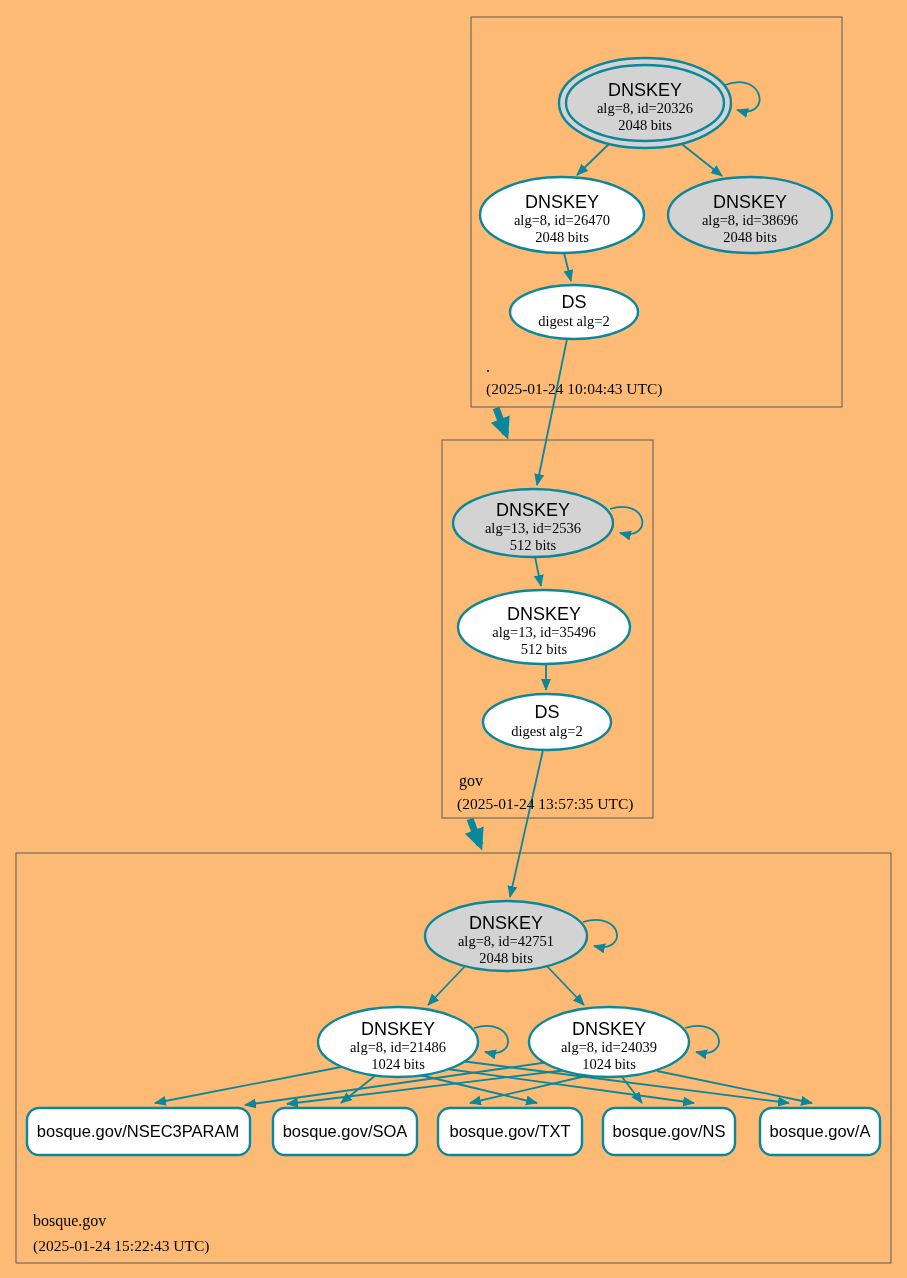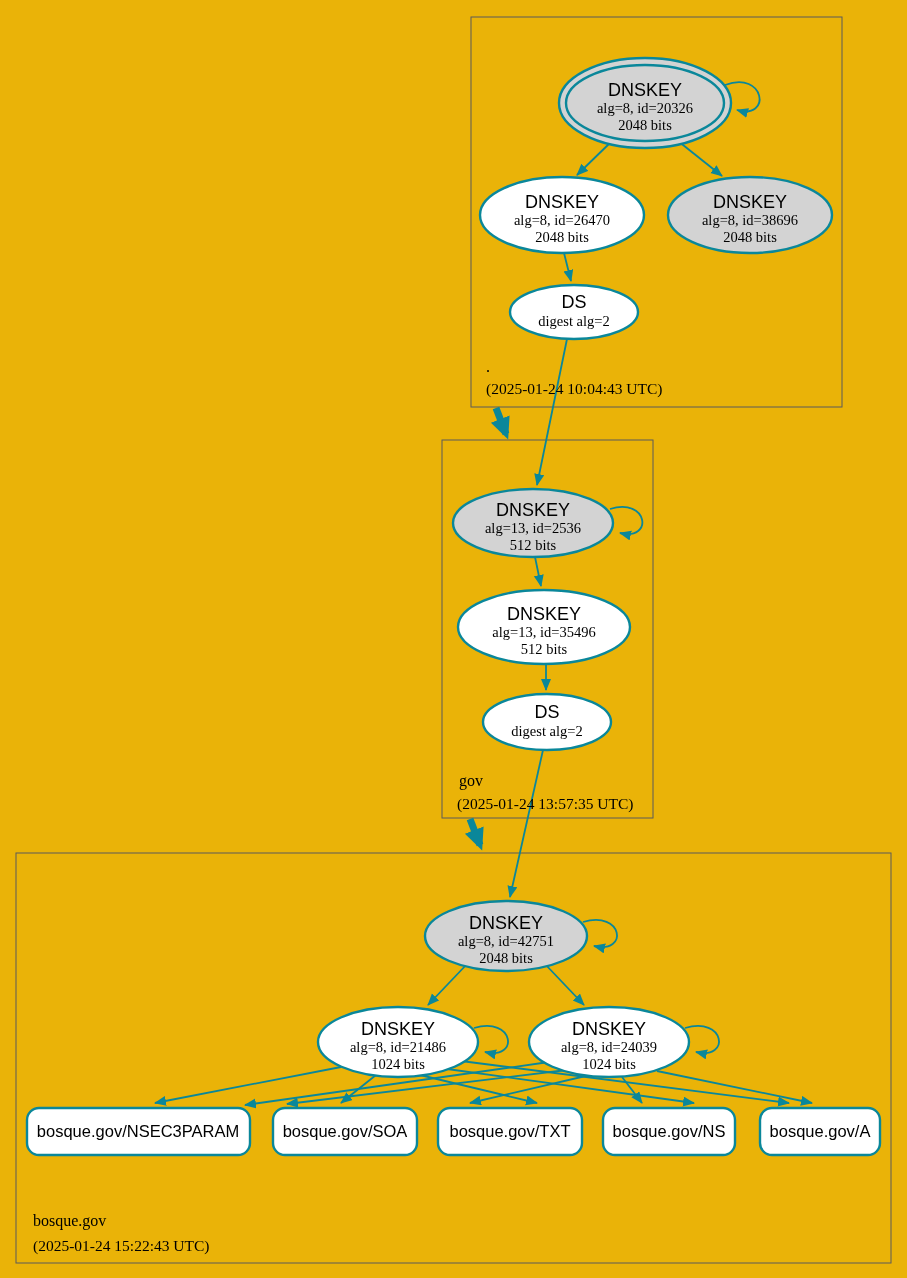--- a/index.html
+++ b/index.html
@@ -1,16 +1,16 @@
 <!DOCTYPE html>
 <html><head>
 <meta charset="utf-8">
 <style>
   html,body{margin:0;padding:0;background:#ffffff;}
-  .canvas{position:relative;width:907px;height:1278px;background:#eab308;overflow:hidden;}
+  .canvas{position:relative;width:907px;height:1278px;background:#fdba74;overflow:hidden;}
   svg{position:absolute;left:0;top:0;}
   .zone-box{fill:none;stroke:#5b5b5b;stroke-width:1;}
   .edge{stroke:#0a879a;stroke-width:1.8;fill:none;}
   .edge-thick{stroke:#0a879a;stroke-width:7;fill:none;}
   .node-ellipse{stroke:#0a879a;stroke-width:2.4;}
   .fill-gray{fill:#d3d3d3;}
   .fill-white{fill:#ffffff;}
   .fill-none{fill:none;}
   .rrset-box{fill:#ffffff;stroke:#0a879a;stroke-width:2.4;}
   text{fill:#000000;}

